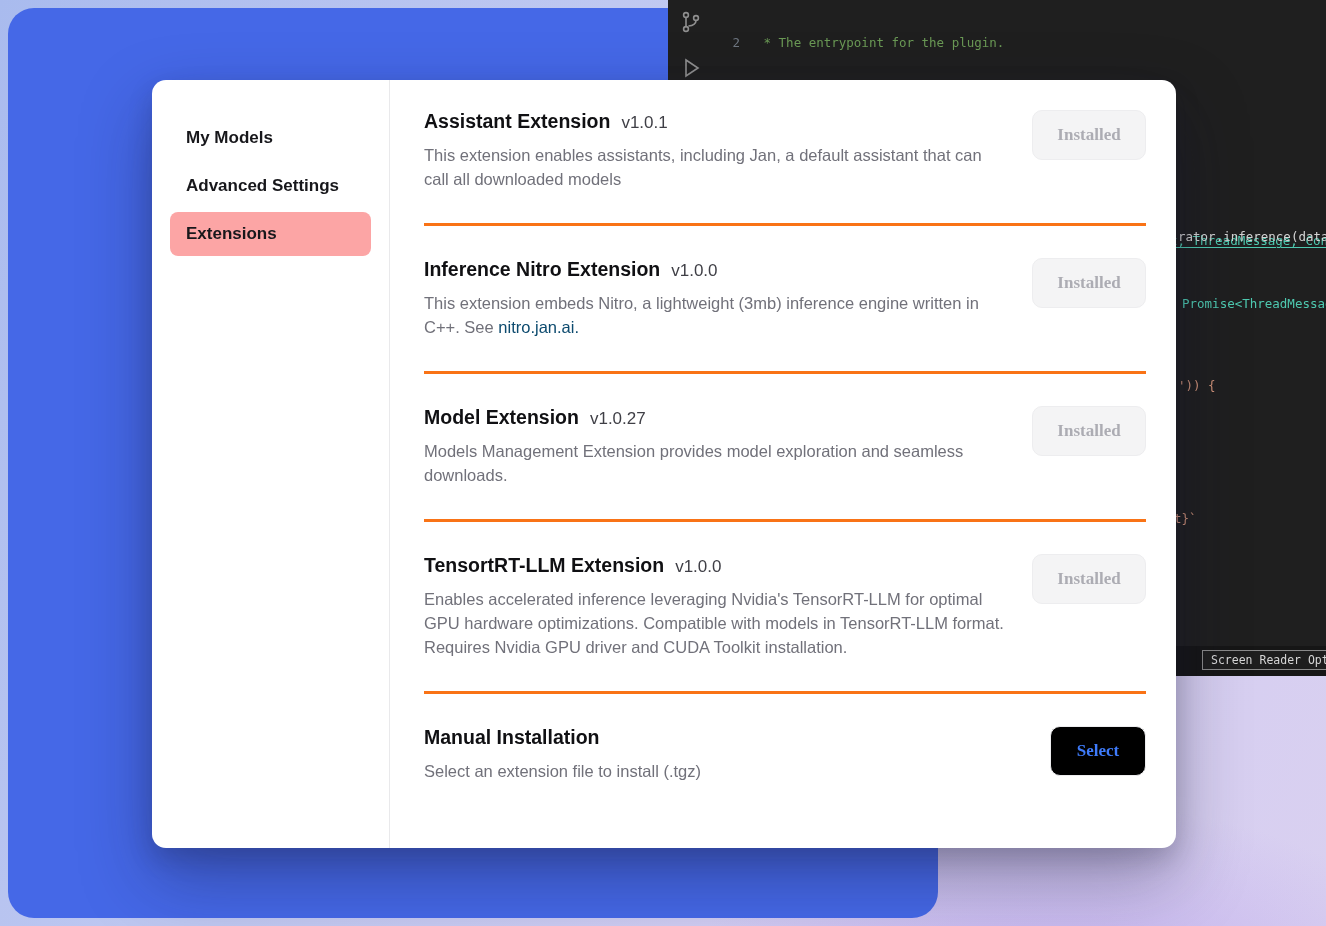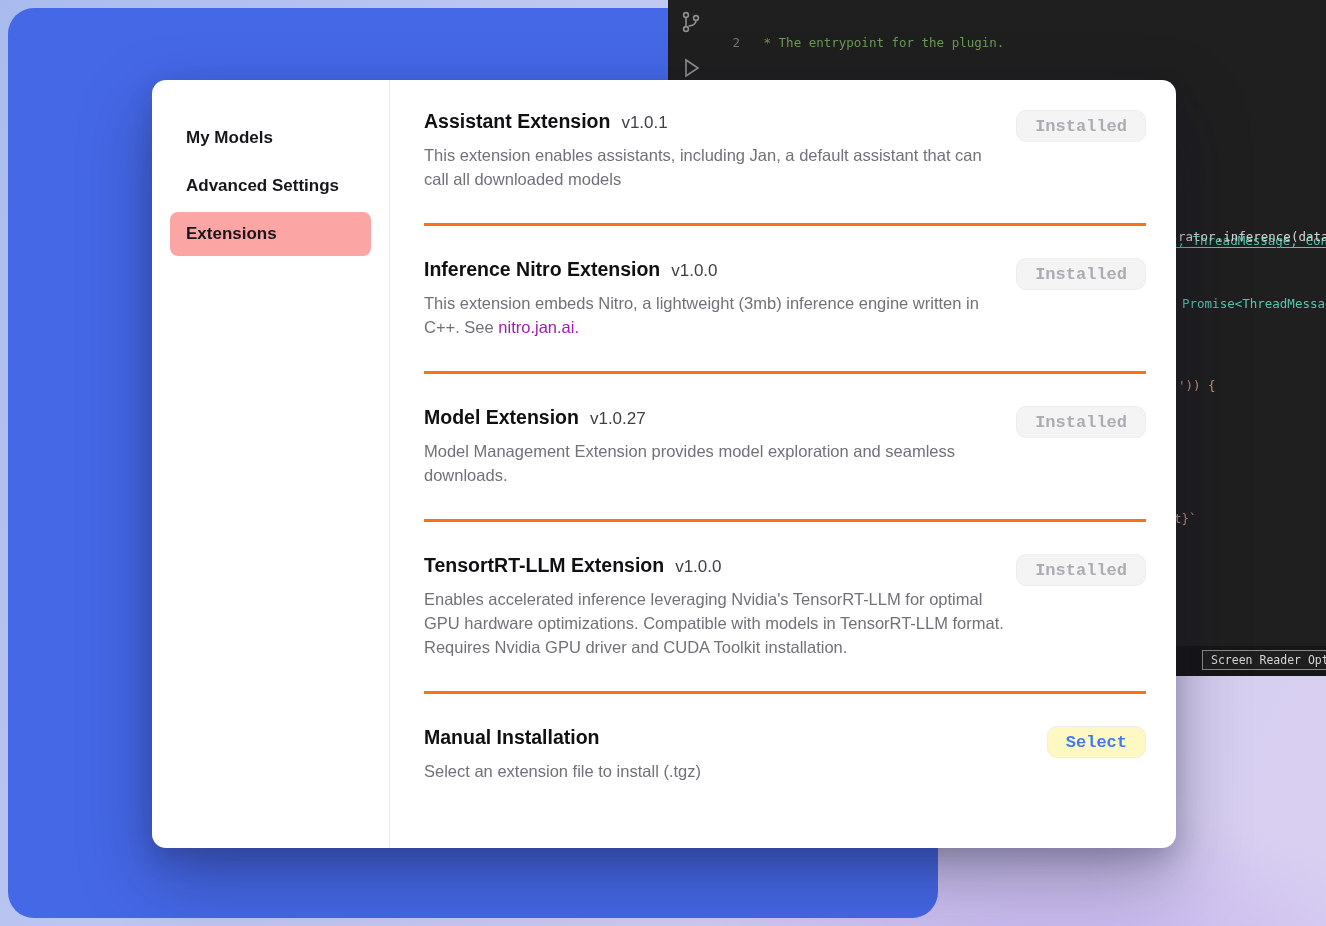--- a/index.html
+++ b/index.html
@@ -63,29 +63,29 @@
   .section {
     display:flex; justify-content:space-between; align-items:flex-start;
     padding:32px 0; border-bottom:3px solid #f97316;
   }
   .section.first { padding-top:0; }
   .section.last { border-bottom:none; }
   .sec-left { max-width:580px; }
   .sec-title { font-size:19.5px; font-weight:700; color:#101013; }
   .sec-version { font-size:17px; font-weight:400; color:#3F3F46; margin-left:11px; }
   .sec-desc { margin-top:10px; font-size:16.5px; line-height:24px; color:#71717A; }
-  .desc-link { color:#a21caf; cursor:pointer; text-decoration:none; }
+  .desc-link { color:#0c4a6e; cursor:pointer; text-decoration:none; }
   .btn {
-    min-width:114px; height:32px; border-radius:10px; flex:none;
+    min-width:114px; height:50px; border-radius:10px; flex:none;
     background:#F4F4F5; border:1px solid #EDEDEF; color:#ACACB3;
-    font-family:Liberation Mono, monospace; font-size:17px; font-weight:600;
+    font-family:Liberation Serif, serif; font-size:17px; font-weight:600;
     display:inline-flex; align-items:center; justify-content:center; cursor:pointer;
     padding:15px 18px;
   }
-  .btn.select { min-width:96px; background:#fef9c3; color:#3E7BFA; font-weight:700; }
+  .btn.select { min-width:96px; background:#000000; color:#3E7BFA; font-weight:700; }
 </style>
 </head>
 <body>
 
 <div class="blue-panel"></div>
 
 <div class="editor">
   <div class="activity-bar">
     <svg class="act-icon branch" viewBox="0 0 24 24" fill="none" stroke="currentColor" stroke-width="1.6">
       <circle cx="7" cy="5" r="2.4"></circle>
@@ -158,21 +158,21 @@
         </div>
       </div>
       <button class="btn">Installed</button>
     </div>
 
     <div class="section">
       <div class="sec-left">
         <div>
           <span class="sec-title">Model Extension</span><span class="sec-version">v1.0.27</span>
         </div>
-        <div class="sec-desc">Model Management Extension provides model exploration and seamless downloads.</div>
+        <div class="sec-desc">Models Management Extension provides model exploration and seamless downloads.</div>
       </div>
       <button class="btn">Installed</button>
     </div>
 
     <div class="section">
       <div class="sec-left">
         <div>
           <span class="sec-title">TensortRT-LLM Extension</span><span class="sec-version">v1.0.0</span>
         </div>
         <div class="sec-desc">Enables accelerated inference leveraging Nvidia's TensorRT-LLM for optimal GPU hardware optimizations. Compatible with models in TensorRT-LLM format. Requires Nvidia GPU driver and CUDA Toolkit installation.</div>

